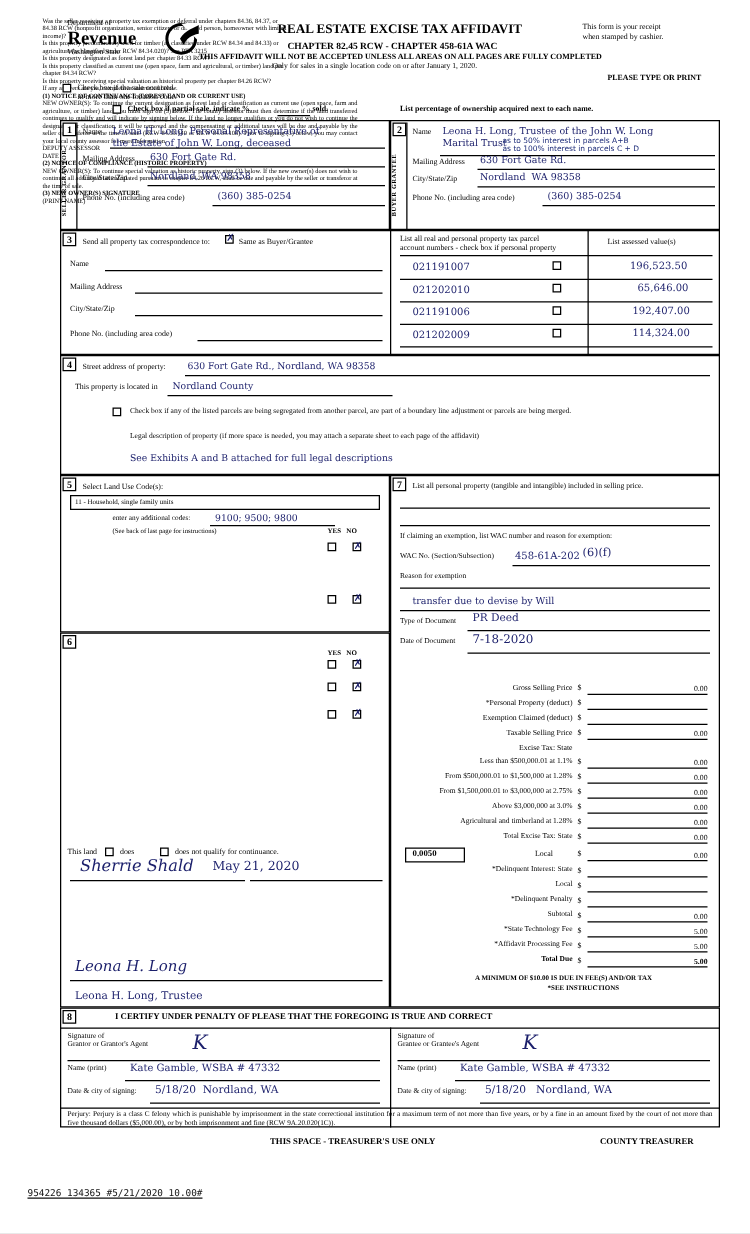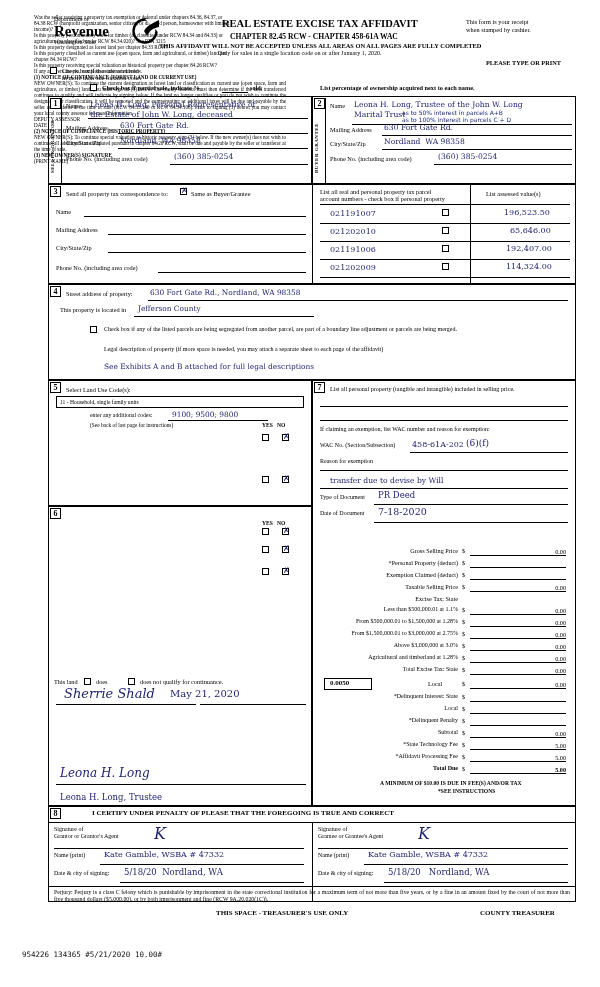--- a/index.html
+++ b/index.html
@@ -12,21 +12,21 @@
   .box{position:absolute;border:1px solid #000;box-sizing:border-box;}
   .ln{position:absolute;background:#000;}
   .hand{font-family:"DejaVu Serif", serif;font-size:7.2px;color:#1b1f6b;white-space:pre;position:absolute;}
   .hand2{font-family:"DejaVu Sans", sans-serif;font-size:7px;color:#1b2a78;white-space:pre;position:absolute;}
   .cb{position:absolute;border:1px solid #000;width:7px;height:7px;box-sizing:border-box;background:#fff;}
   .cbx{position:absolute;font-size:8px;line-height:8px;color:#1b1f6b;font-family:"DejaVu Sans",sans-serif;}
   .num{position:absolute;border:1px solid #000;width:11px;height:11px;box-sizing:border-box;text-align:center;font-weight:bold;font-size:8px;line-height:10px;font-family:"Liberation Serif",serif;background:#fff;}
   .vert{position:absolute;writing-mode:vertical-rl;transform:rotate(180deg);font-size:5px;letter-spacing:0.5px;font-weight:bold;text-align:center;}
   .right{text-align:right;}
   .amt{position:absolute;font-size:6.2px;text-align:right;white-space:pre;}
-  .footer{position:absolute;left:22px;top:950px;font-family:"DejaVu Sans Mono", monospace;font-size:7.5px;color:#111;}
+  .footer{position:absolute;left:22px;top:950px;font-family:"DejaVu Sans Mono", monospace;font-size:7.5px;color:#111;text-decoration:underline;}
 </style>
 </head>
 <body>
 
 <div id="page">
   <div class="sheet">
 
     <div class="t" style="left:20px;top:2px;font-size:6px;">Department of</div>
     <div class="t b" style="left:20px;top:9px;font-size:15px;line-height:16px;">Revenue</div>
     <div class="t" style="left:20px;top:25px;font-size:6px;">Washington State</div>
@@ -141,21 +141,21 @@
       <div class="hand" style="left:472px;top:248px;font-size:8px;">114,324.00</div>
       <div class="ln" style="left:286px;top:263px;width:250px;height:1px;"></div>
     </div>
 
     <div class="box" style="left:14px;top:270px;width:528px;height:96px;"></div>
     <div class="num" style="left:16px;top:272px;">4</div>
     <div class="t" style="left:32px;top:276px;">Street address of property:</div>
     <div class="hand" style="left:116px;top:274px;font-size:7.4px;">630 Fort Gate Rd., Nordland, WA 98358</div>
     <div class="ln" style="left:114px;top:286px;width:420px;height:1px;"></div>
     <div class="t" style="left:26px;top:292px;">This property is located in</div>
-    <div class="hand" style="left:104px;top:290px;font-size:7.4px;">Jefferson County</div>
+    <div class="hand" style="left:104px;top:290px;font-size:7.4px;">Nordland County</div>
     <div class="ln" style="left:100px;top:302px;width:180px;height:1px;"></div>
     <div class="cb" style="left:56px;top:312px;"></div>
     <div class="t" style="left:70px;top:312px;font-size:6px;">Check box if any of the listed parcels are being segregated from another parcel, are part of a boundary line adjustment or parcels are being merged.</div>
     <div class="t" style="left:70px;top:332px;font-size:6px;">Legal description of property (if more space is needed, you may attach a separate sheet to each page of the affidavit)</div>
     <div class="hand" style="left:70px;top:348px;font-size:7.4px;">See Exhibits A and B attached for full legal descriptions</div>
 
     <div class="box" style="left:14px;top:366px;width:264px;height:126px;"></div>
     <div class="num" style="left:16px;top:368px;">5</div>
     <div class="t" style="left:32px;top:372px;">Select Land Use Code(s):</div>
     <div class="box" style="left:22px;top:382px;width:248px;height:12px;"></div>

